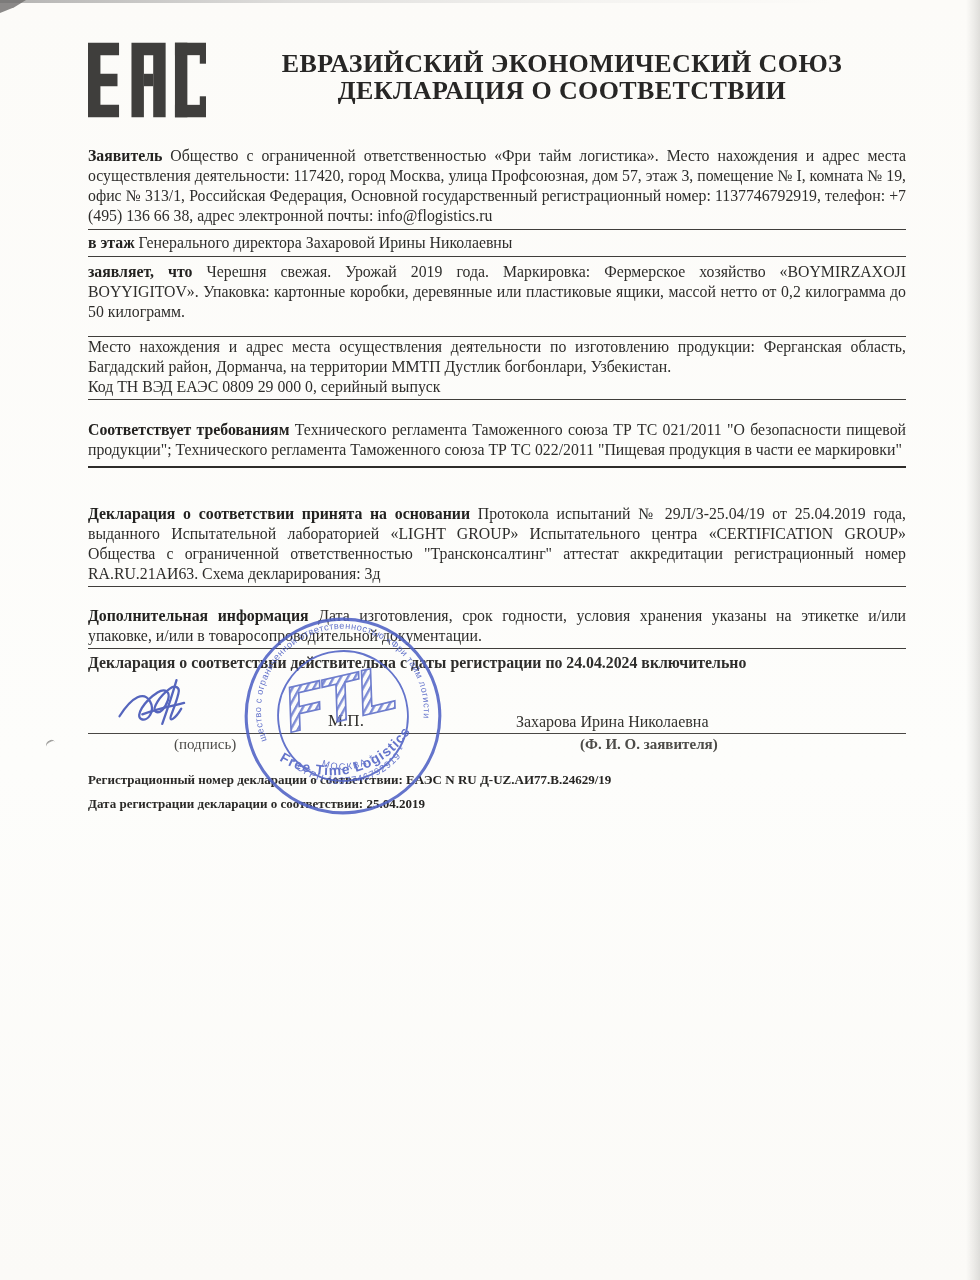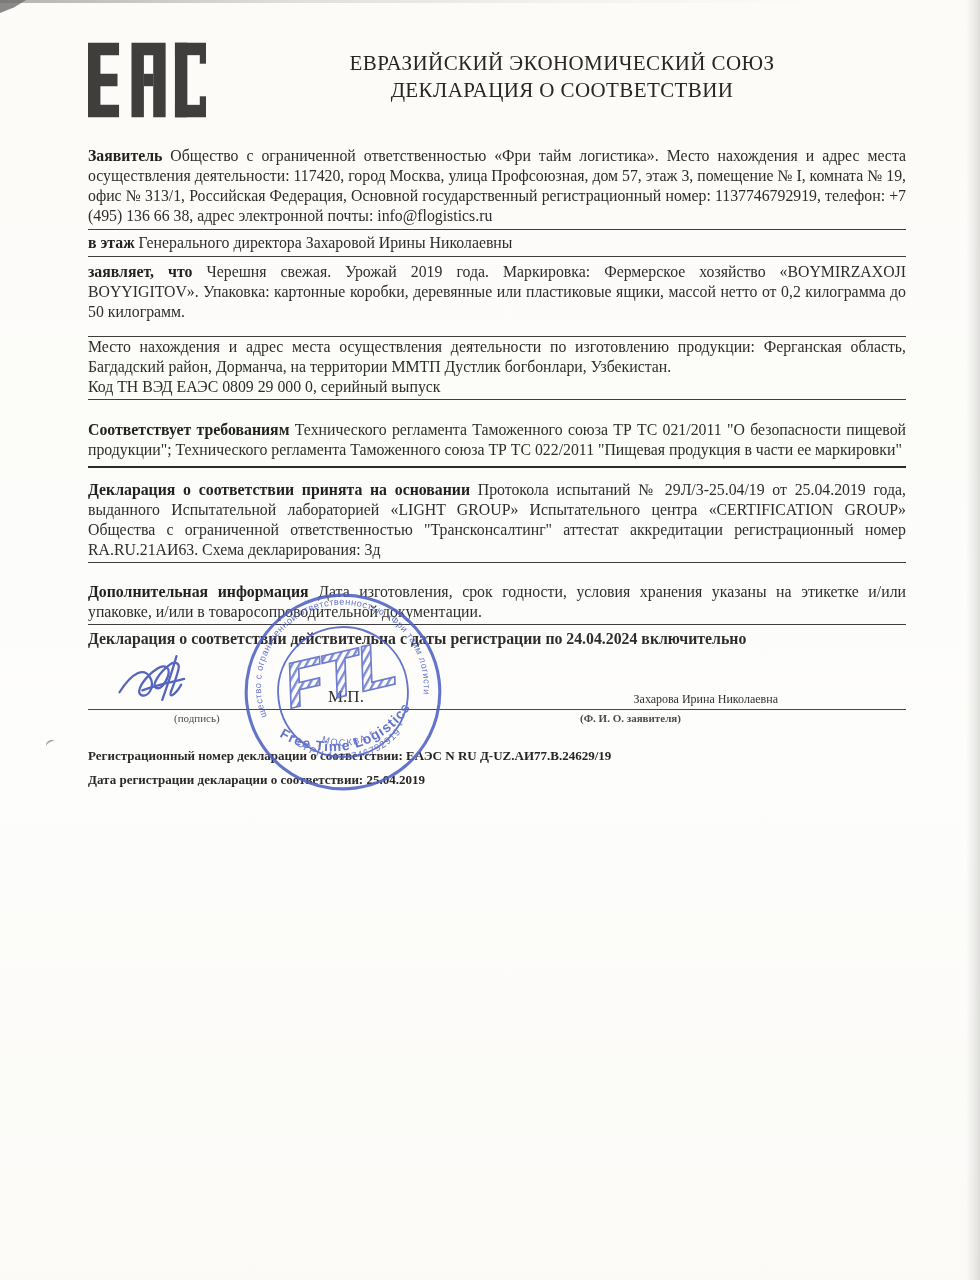--- a/index.html
+++ b/index.html
@@ -17,35 +17,35 @@
   .scan-speck { position:absolute; left:46px; top:740px; width:10px; height:7px;
     border-top:2px solid #8f8e8c; border-radius:50%; transform:rotate(-28deg); opacity:.8; }
   .edge-right { position:absolute; top:0; right:0; width:14px; height:100%;
     background:linear-gradient(to right, transparent, rgba(90,88,84,.10) 60%, rgba(90,88,84,.18)); }
 
   .content { position:absolute; left:88px; top:0; width:818px; }
 
   .doc-header { display:flex; align-items:flex-start; padding-top:34px; }
   .eac-logo { flex:0 0 130px; }
   .titles { flex:1; text-align:center; padding-top:16px; }
-  .title-line { font-weight:normal; font-size:21px; line-height:27px; letter-spacing:.4px; color:#272625; }
+  .title-line { font-weight:bold; font-size:26px; line-height:27px; letter-spacing:.4px; color:#272625; }
 
   p.para { margin:0; font-size:15.8px; line-height:20px; text-align:justify; }
   p.para b { color:#232220; }
   .rule { border:none; border-top:1.6px solid #403e3b; margin:2px 0 0 0; height:0; }
   .rule.thick { border-top-width:2.6px; border-color:#2e2c2a; }
 
   .validity { font-weight:bold; }
 
   .sign-area { position:relative; height:58px; margin-top:2px; border-bottom:1.4px solid #4a4845; }
   .sig-svg { position:absolute; left:22px; top:-4px; }
   .mp-label { position:absolute; left:240px; bottom:2px; font-size:17px; color:#33322f; }
-  .fio-name { position:absolute; left:440px; bottom:2px; width:250px; text-align:right; font-size:12px; color:#33322f; }
+  .fio-name { position:absolute; left:428px; bottom:2px; width:250px; text-align:left; font-size:16px; color:#33322f; }
   .sig-captions { position:relative; height:18px; }
-  .caption { position:absolute; top:2px; font-size:11px; color:#4c4b48; }
+  .caption { position:absolute; top:2px; font-size:15px; color:#4c4b48; }
   .caption.podpis { left:86px; }
   .caption.fio { left:492px;font-weight:bold; }
 
   .stamp-wrap { position:absolute; left:152px; top:-62px; width:206px; height:206px;
     opacity:.88; transform:rotate(-7deg); pointer-events:none; z-index:5; }
 
   .footer-line { margin:0; font-size:13px; font-weight:bold; color:#2b2a28; }
   .footer-line .val { color:#262523; }
   .reg-number { margin-top:20px; }
   .reg-date { margin-top:8px; }
@@ -107,21 +107,21 @@
     <p class="para">Место нахождения и адрес места осуществления деятельности по изготовлению продукции: Ферганская область, Багдадский район, Дорманча, на территории ММТП Дустлик богбонлари, Узбекистан.</p>
     <p class="para" style="text-align:left">Код ТН ВЭД ЕАЭС 0809 29 000 0, серийный выпуск</p>
     <hr class="rule" style="margin-top:2px">
 
     <p class="para" style="margin-top:20px">
       <b>Соответствует требованиям</b>
       <span>Технического регламента Таможенного союза ТР ТС 021/2011 "О безопасности пищевой продукции"; Технического регламента Таможенного союза ТР ТС 022/2011 "Пищевая продукция в части ее маркировки"</span>
     </p>
     <hr class="rule thick" style="margin-top:6px">
 
-    <p class="para" style="margin-top:12px">
+    <p class="para" style="margin-top:36px">
       <b>Декларация о соответствии принята на основании</b>
       <span>Протокола испытаний № 29Л/3-25.04/19 от 25.04.2019 года, выданного Испытательной лабораторией «LIGHT GROUP» Испытательного центра «CERTIFICATION GROUP» Общества с ограниченной ответственностью "Трансконсалтинг" аттестат аккредитации регистрационный номер RA.RU.21АИ63. Схема декларирования: 3д</span>
     </p>
     <hr class="rule" style="margin-top:2px">
 
     <p class="para" style="margin-top:19px">
       <b>Дополнительная информация</b>
       <span>Дата изготовления, срок годности, условия хранения указаны на этикетке и/или упаковке, и/или в товаросопроводительной документации.</span>
     </p>
     <hr class="rule" style="margin-top:2px">

